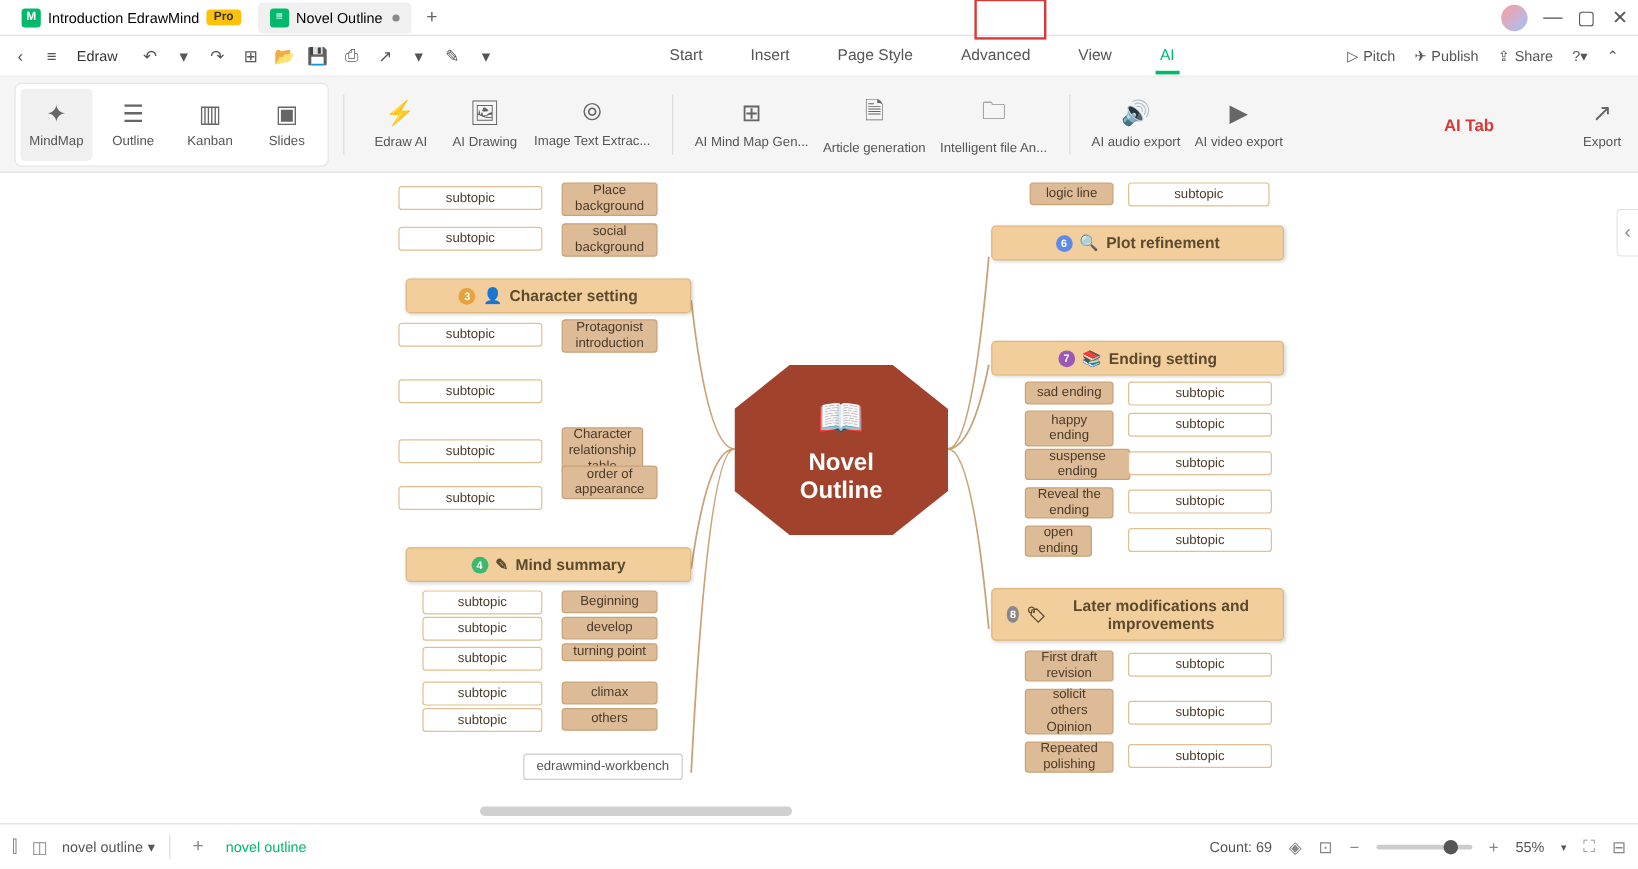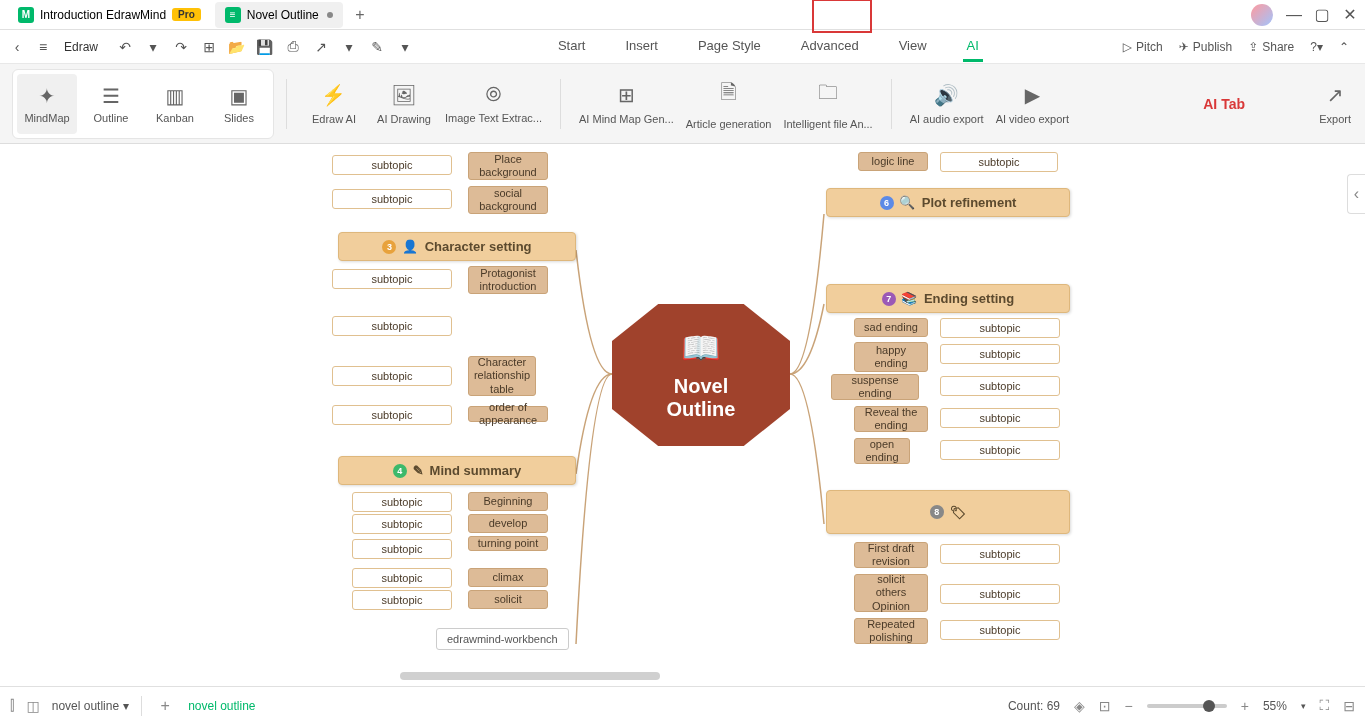--- a/index.html
+++ b/index.html
@@ -230,37 +230,37 @@
   <div class="branch-title" style="left:338px;top:88px;width:238px">
       <span class="num" style="background:#e8a23c">3</span>
       <span>👤</span>
       <span>Character setting</span>
     </div>
   <div class="node-item" style="left:468px;top:122px;width:80px;height:28px">Protagonist introduction</div>
   <div class="node-sub" style="left:332px;top:125px;width:120px">subtopic</div>
   <div class="node-sub" style="left:332px;top:172px;width:120px">subtopic</div>
   <div class="node-item" style="left:468px;top:212px;width:68px;height:40px">Character relationship table</div>
   <div class="node-sub" style="left:332px;top:222px;width:120px">subtopic</div>
-  <div class="node-item" style="left:468px;top:262px;width:80px;height:16px">order of appearance</div>
+  <div class="node-item" style="left:468px;top:244px;width:80px;height:28px">order of appearance</div>
   <div class="node-sub" style="left:332px;top:261px;width:120px">subtopic</div>
 
   <div class="branch-title" style="left:338px;top:312px;width:238px">
       <span class="num" style="background:#3cb96b">4</span>
       <span>✎</span>
       <span>Mind summary</span>
     </div>
   <div class="node-item" style="left:468px;top:348px;width:80px">Beginning</div>
   <div class="node-sub" style="left:352px;top:348px;width:100px">subtopic</div>
   <div class="node-item" style="left:468px;top:370px;width:80px">develop</div>
   <div class="node-sub" style="left:352px;top:370px;width:100px">subtopic</div>
   <div class="node-item" style="left:468px;top:392px;width:80px;height:15px">turning point</div>
   <div class="node-sub" style="left:352px;top:395px;width:100px">subtopic</div>
   <div class="node-item" style="left:468px;top:424px;width:80px">climax</div>
   <div class="node-sub" style="left:352px;top:424px;width:100px">subtopic</div>
-  <div class="node-item" style="left:468px;top:446px;width:80px">solicit</div>
+  <div class="node-item" style="left:468px;top:446px;width:80px">others</div>
   <div class="node-sub" style="left:352px;top:446px;width:100px">subtopic</div>
   <div class="workbench" style="left:436px;top:484px">edrawmind-workbench</div>
 
   <div class="node-item" style="left:858px;top:8px;width:70px">logic line</div>
   <div class="node-sub" style="left:940px;top:8px;width:118px">subtopic</div>
 
   <div class="branch-title" style="left:826px;top:44px;width:244px">
       <span class="num" style="background:#5c8ae6">6</span>
       <span>🔍</span>
       <span>Plot refinement</span>
@@ -268,30 +268,31 @@
 
   <div class="branch-title" style="left:826px;top:140px;width:244px">
       <span class="num" style="background:#9b59b6">7</span>
       <span>📚</span>
       <span>Ending setting</span>
     </div>
   <div class="node-item" style="left:854px;top:174px;width:74px">sad ending</div>
   <div class="node-sub" style="left:940px;top:174px;width:120px">subtopic</div>
   <div class="node-item" style="left:854px;top:198px;width:74px;height:30px">happy ending</div>
   <div class="node-sub" style="left:940px;top:200px;width:120px">subtopic</div>
-  <div class="node-item" style="left:831px;top:230px;width:88px;height:26px">suspense ending</div>
+  <div class="node-item" style="left:854px;top:230px;width:88px;height:26px">suspense ending</div>
   <div class="node-sub" style="left:940px;top:232px;width:120px">subtopic</div>
   <div class="node-item" style="left:854px;top:262px;width:74px;height:26px">Reveal the ending</div>
   <div class="node-sub" style="left:940px;top:264px;width:120px">subtopic</div>
   <div class="node-item" style="left:854px;top:294px;width:56px;height:26px">open ending</div>
   <div class="node-sub" style="left:940px;top:296px;width:120px">subtopic</div>
 
   <div class="branch-title" style="left:826px;top:346px;width:244px;height:44px">
       <span class="num" style="background:#888">8</span>
       <span>🏷</span>
+      <span>Later modifications and improvements</span>
     </div>
   <div class="node-item" style="left:854px;top:398px;width:74px;height:26px">First draft revision</div>
   <div class="node-sub" style="left:940px;top:400px;width:120px">subtopic</div>
   <div class="node-item" style="left:854px;top:430px;width:74px;height:38px">solicit others Opinion</div>
   <div class="node-sub" style="left:940px;top:440px;width:120px">subtopic</div>
   <div class="node-item" style="left:854px;top:474px;width:74px;height:26px">Repeated polishing</div>
   <div class="node-sub" style="left:940px;top:476px;width:120px">subtopic</div>
 
   <div class="sidehandle">‹</div>
   <div class="hscroll"></div>

